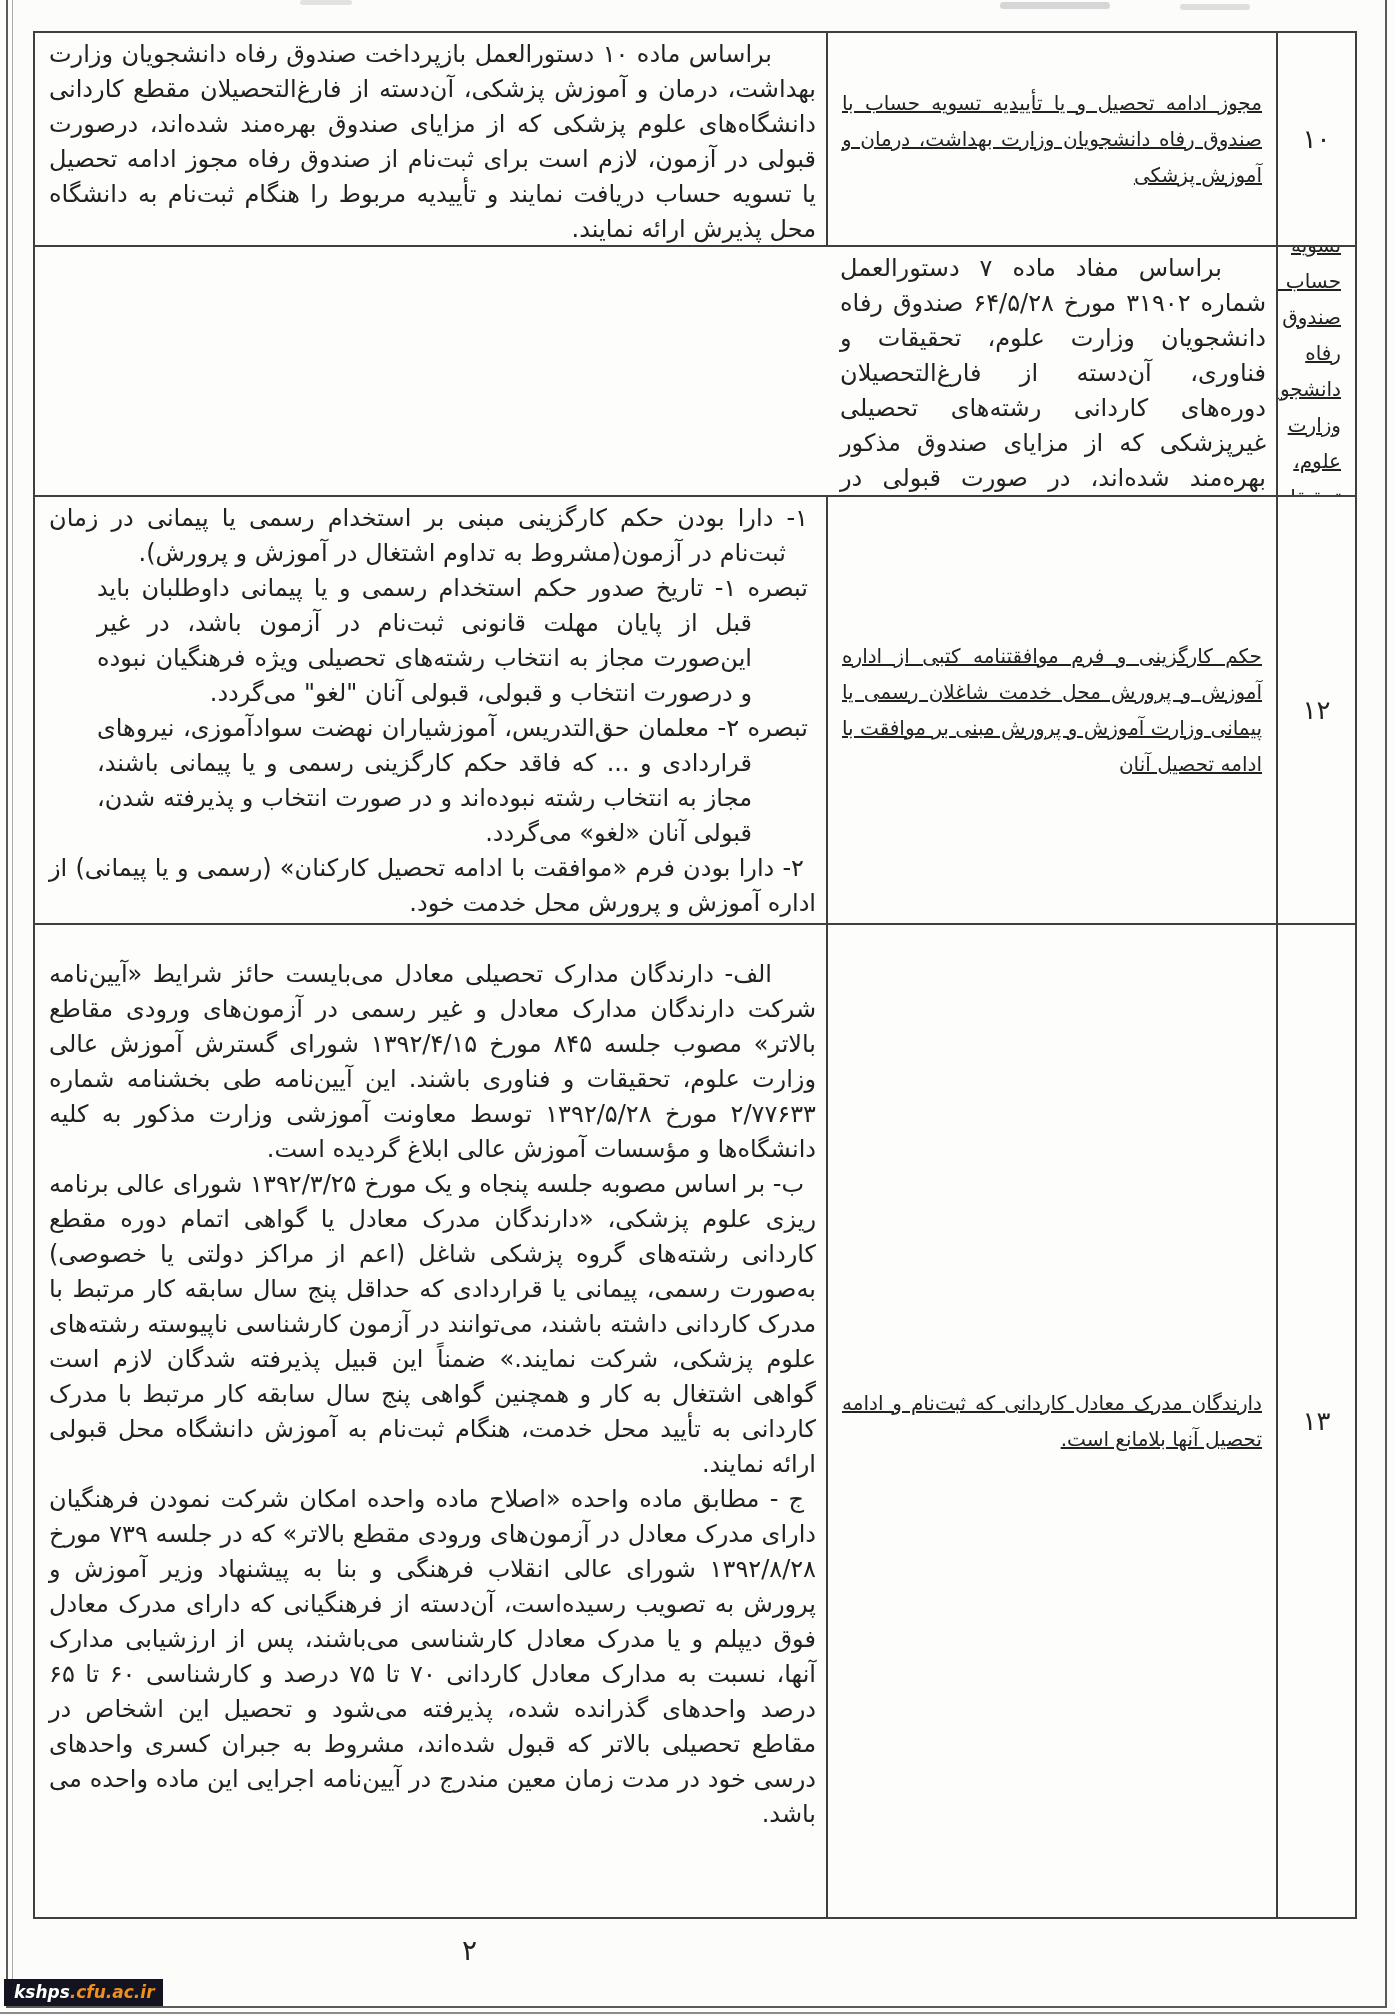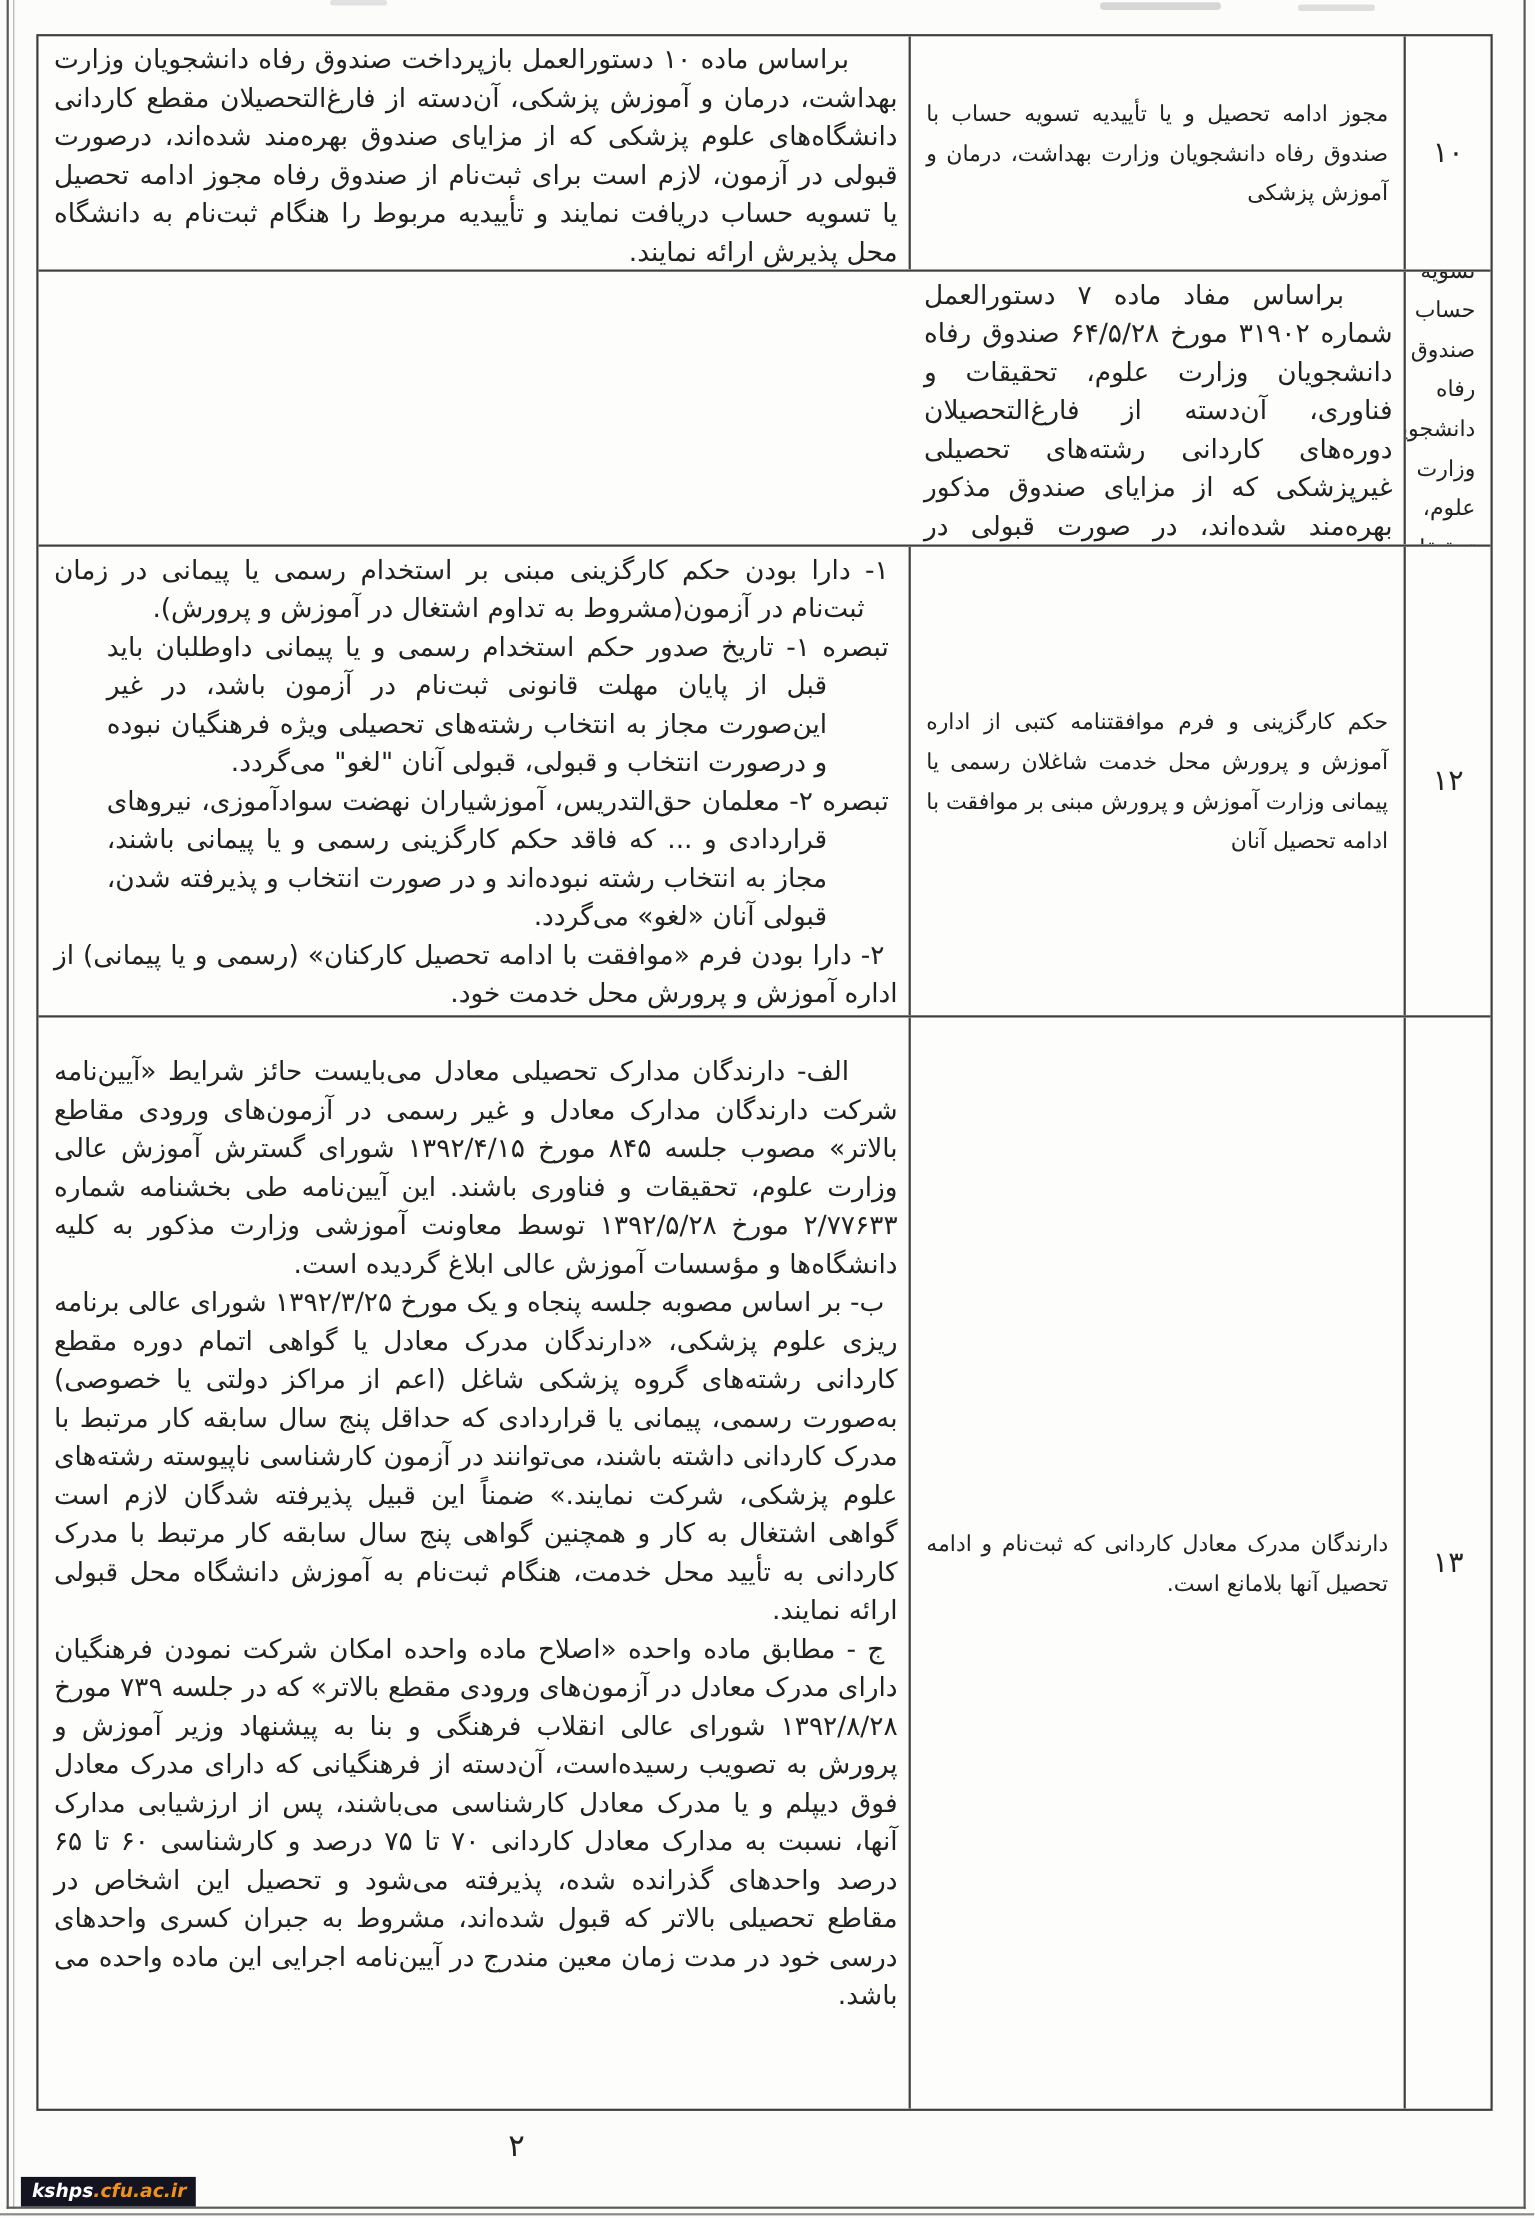--- a/index.html
+++ b/index.html
@@ -43,20 +43,21 @@
 
   .cell-num {
     border-left: 2px solid #3f3f3f;
     display: flex; align-items: center; justify-content: center;
     font-size: 26px;
   }
   .cell-title {
     border-left: 2px solid #3f3f3f;
     display: flex; align-items: center;
     overflow: hidden;
+    text-decoration: underline;
   }
   .title-text {
     width: 100%;
     padding: 0 14px;
     font-size: 20px; line-height: 36px;
     text-align: justify;
   }
   .cell-body {
     padding: 4px 10px 0 14px;
     font-size: 24px; line-height: 35px;
@@ -70,21 +71,21 @@
   .indent-sm { text-indent: 12px; }
   .hang-sm { padding-right: 30px; text-indent: -22px; }
   .hang-lg { padding-right: 64px; text-indent: -56px; margin-left: 48px; }
 
   .page-number {
     position: absolute; left: 462px; top: 1934px;
     font-size: 28px; color: #222;
     direction: rtl;
   }
   .watermark {
-    position: absolute; left: 19px; top: 1979px;
+    position: absolute; left: 4px; top: 1979px;
     height: 23px;
     background: #141420;
     color: #ffffff;
     font-style: italic; font-weight: bold;
     font-size: 17px; line-height: 23px;
     padding: 2px 8px 2px 10px;
     direction: ltr;
     white-space: nowrap;
   }
   .wm-suffix { color: #ef8f1f; }

